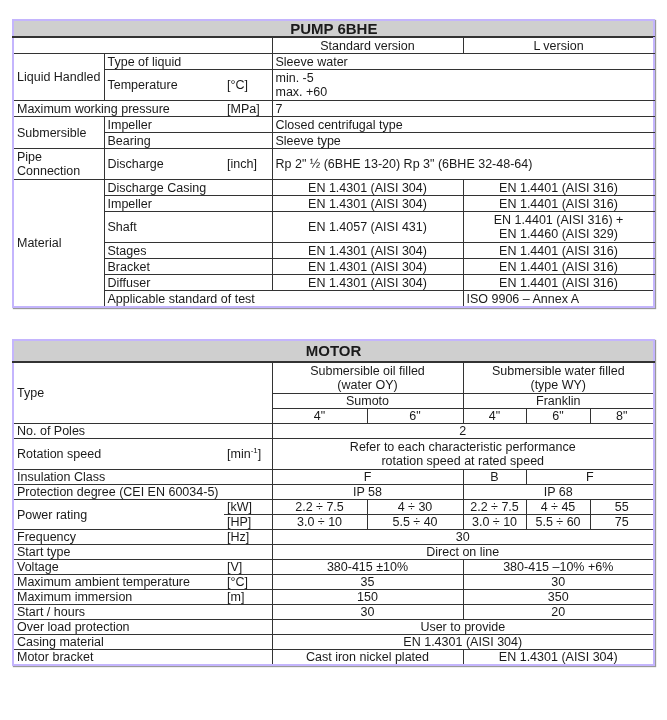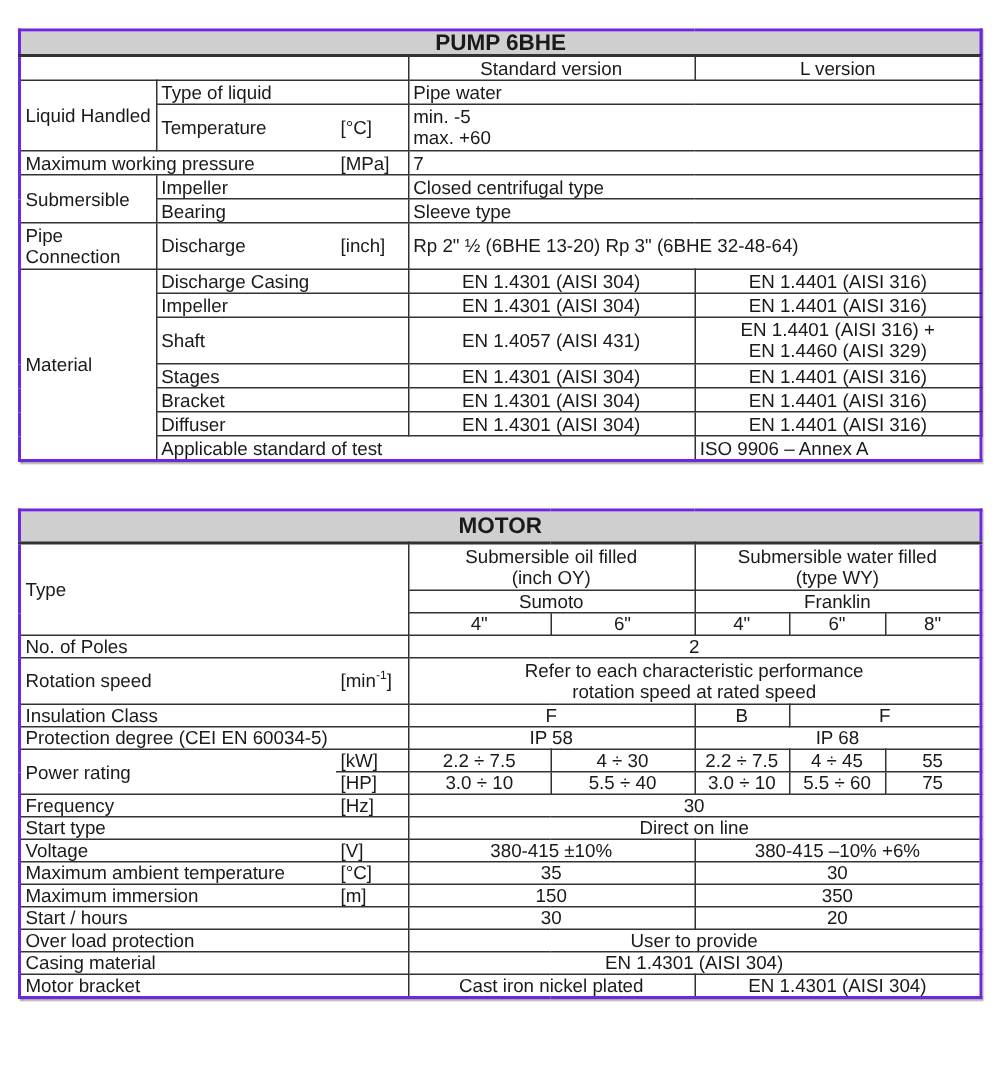--- a/index.html
+++ b/index.html
@@ -1,19 +1,19 @@
 <!DOCTYPE html>
 <html><head>
 <meta charset="utf-8">
 <style>
   html, body { margin: 0; padding: 0; background: #ffffff; }
   body { width: 667px; height: 720px; position: relative; overflow: hidden;
          font-family: "Liberation Sans", sans-serif; color: #1a1a1a; font-size: 12.5px; }
   table { border-collapse: collapse; position: absolute; left: 12px; width: 641px; table-layout: fixed;
-          border: 2px solid #6d28d9; box-shadow: 1px 1px 1px #999; }
+          border: 2px solid #c4b5fd; box-shadow: 1px 1px 1px #999; }
   td { border: 1px solid #333; padding: 0 3px; line-height: 14px; vertical-align: middle; white-space: nowrap; overflow: hidden; }
   .hdr td { background: #cfcfcf; font-weight: bold; font-size: 15px; text-align: center; height: 20px; border-bottom: 2px solid #333; }
   .c { text-align: center; margin-top: 40px; }
   .nob-r { border-right: none; margin-left: 26px; }
   .nob-l { border-left: none; }
   #pump { top: 19px; }
   #motor { top: 339px; }
   #pump tr td { height: 15px; }
   sup { font-size: 8px; line-height: 0; }
 </style>
@@ -33,21 +33,21 @@
         <td colspan="5">PUMP 6BHE</td>
       </tr>
   <tr>
     <td colspan="3"></td>
     <td class="c">Standard version</td>
     <td class="c">L version</td>
   </tr>
   <tr>
     <td rowspan="2" style="white-space:normal">Liquid Handled</td>
     <td colspan="2">Type of liquid</td>
-    <td colspan="2">Pipe water</td>
+    <td colspan="2">Sleeve water</td>
   </tr>
   <tr>
     <td class="nob-r" style="height:30px">Temperature</td>
     <td class="nob-l">[°C]</td>
     <td colspan="2">
           <div>min. -5</div>
           <div>max. +60</div>
         </td>
   </tr>
   <tr>
@@ -123,21 +123,21 @@
       <col style="width:64px">
     </colgroup>
   <tbody>
       <tr class="hdr">
         <td colspan="7">MOTOR</td>
       </tr>
   <tr>
     <td colspan="2" rowspan="3">Type</td>
     <td colspan="2" class="c" style="height:30px">
           <div>Submersible oil filled</div>
-          <div>(inch OY)</div>
+          <div>(water OY)</div>
         </td>
     <td colspan="3" class="c">
           <div>Submersible water filled</div>
           <div>(type WY)</div>
         </td>
   </tr>
   <tr>
     <td colspan="2" class="c">Sumoto</td>
     <td colspan="3" class="c">Franklin</td>
   </tr>

